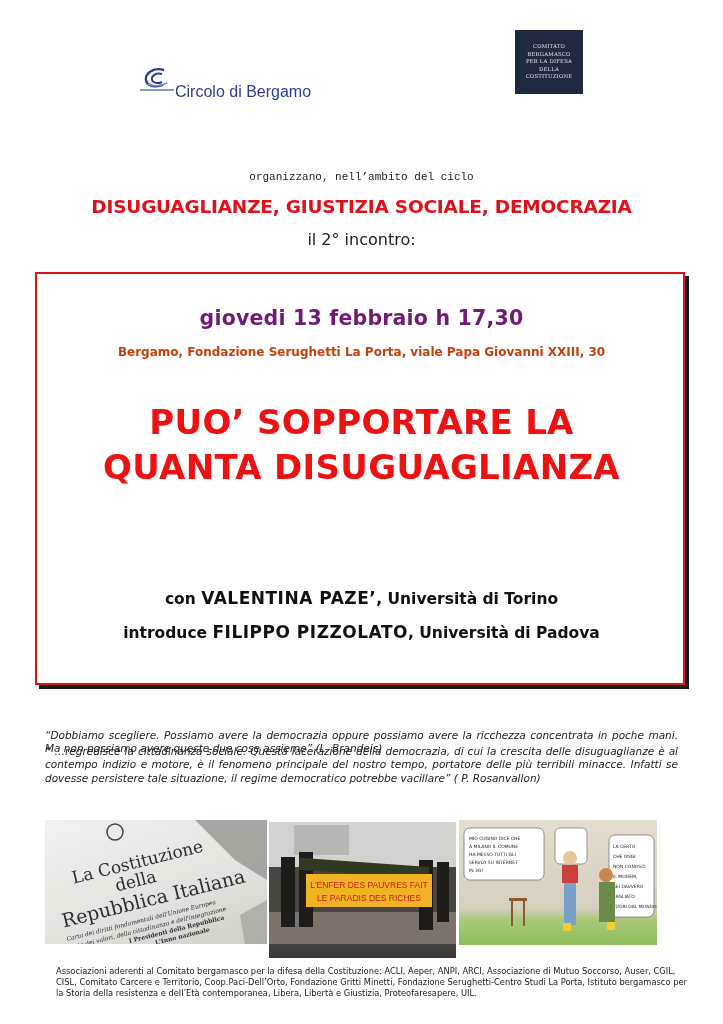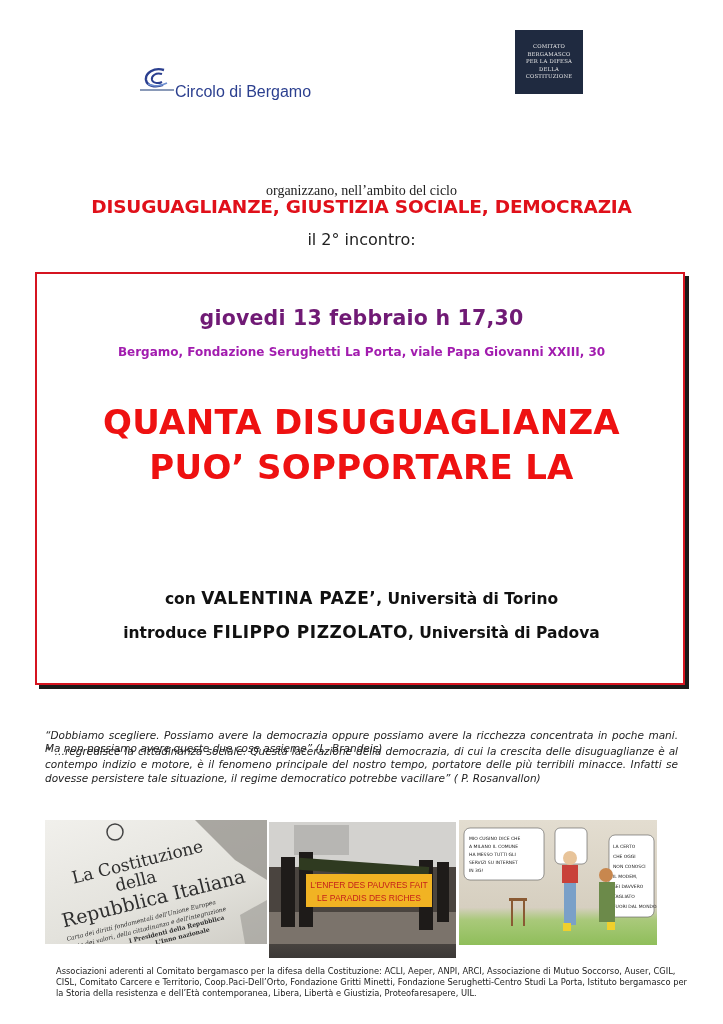--- a/index.html
+++ b/index.html
@@ -13,30 +13,30 @@
     #logo-circolo .mark { position:absolute; left:2px; top:1px; width:26px; height:22px; }
     #logo-circolo .tiny { position:absolute; left:0px; top:23px; width:34px; height:2px; background:#8a9ab8; }
     #logo-circolo .name { position:absolute; left:26px; top:17px; font-family:"Liberation Sans", sans-serif; font-size:16px; color:#2b3f8f; white-space:nowrap;margin-left:9px; }
     #logo-comitato {
       left:515px; top:30px; width:68px; height:64px; background:#1f2a40;
       display:flex; flex-direction:column; justify-content:center; align-items:center;
     }
     #logo-comitato span { font-family:"DejaVu Serif", serif; font-size:5.3px; color:#e8e8e8; line-height:7.4px; letter-spacing:0.2px; white-space:nowrap; }
     
     .center { left:0; width:723px; text-align:center; }
-    #org-line { top:183px; font-size:14px; color:#222; font-family:Liberation Serif, serif; }
+    #org-line { top:171px; font-size:11px; color:#222; font-family:Liberation Mono, monospace; }
     #series-title { top:196px; font-size:18.5px; font-weight:bold; color:#e0101a; font-family:"DejaVu Sans", sans-serif; letter-spacing:-0.2px; }
     #meeting-no { top:230px; font-size:16px; color:#222; }
     
     #event-box {
       left:35px; top:272px; width:646px; height:409px; border:2px solid #d51420;
       box-shadow:4px 4px 0 #1a1a1a; background:#fff;
     }
     #event-date { top:306px; font-size:20.5px; font-weight:bold; color:#701a75; letter-spacing:0.2px; }
-    #event-venue { top:345px; font-size:12px; font-weight:bold; color:#a21caf; }
+    #event-venue { top:345px; font-size:12px; font-weight:bold; color:#c2410c; }
     #event-title { top:400px; font-size:34px; font-weight:bold; color:#ee1111; line-height:45px; letter-spacing:0.3px; }
     #speaker { top:588px; font-size:15.5px; color:#111; font-weight:bold; }
     #speaker .big { font-size:17px; letter-spacing:0.5px; }
     #speaker .affil { font-weight:bold; }
     #introducer { top:622px; font-size:15.5px; color:#111; font-weight:bold;text-align:center; }
     #introducer .big { font-size:17px; letter-spacing:0.5px; }
     
     .quote { left:45px; width:633px; font-size:10.5px; font-style:italic; color:#222; line-height:13.3px; text-align:justify; font-family:"DejaVu Sans", sans-serif; }
     #quote-1 { top:711px;margin-top:18px; }
     #quote-2 { top:745px; }
@@ -70,22 +70,22 @@
 </div>
 
 <div id="org-line" class="abs center">organizzano, nell’ambito del  ciclo</div>
 <div id="series-title" class="abs center">DISUGUAGLIANZE, GIUSTIZIA SOCIALE, DEMOCRAZIA</div>
 <div id="meeting-no" class="abs center">il 2° incontro:</div>
 
 <div id="event-box" class="abs"></div>
 <div id="event-date" class="abs center">giovedi 13 febbraio h 17,30</div>
 <div id="event-venue" class="abs center">Bergamo, Fondazione Serughetti La Porta, viale Papa Giovanni XXIII, 30</div>
 <div id="event-title" class="abs center">
+  <div>PUO’ SOPPORTARE LA</div>
   <div>QUANTA DISUGUAGLIANZA</div>
-  <div>PUO’ SOPPORTARE LA</div>
 </div>
 <div id="speaker" class="abs center">
   <span>con </span>
   <span class="big">VALENTINA PAZE’</span><span class="affil">, Università di Torino</span>
 </div>
 <div id="introducer" class="abs center">
   <span>introduce </span><span class="big">FILIPPO PIZZOLATO</span><span>, Università di Padova</span>
 </div>
 
 <div id="quote-1" class="abs quote">“Dobbiamo scegliere. Possiamo avere la democrazia oppure possiamo avere la ricchezza concentrata in poche mani. Ma non possiamo avere queste due cose assieme” (L. Brandeis)</div>

